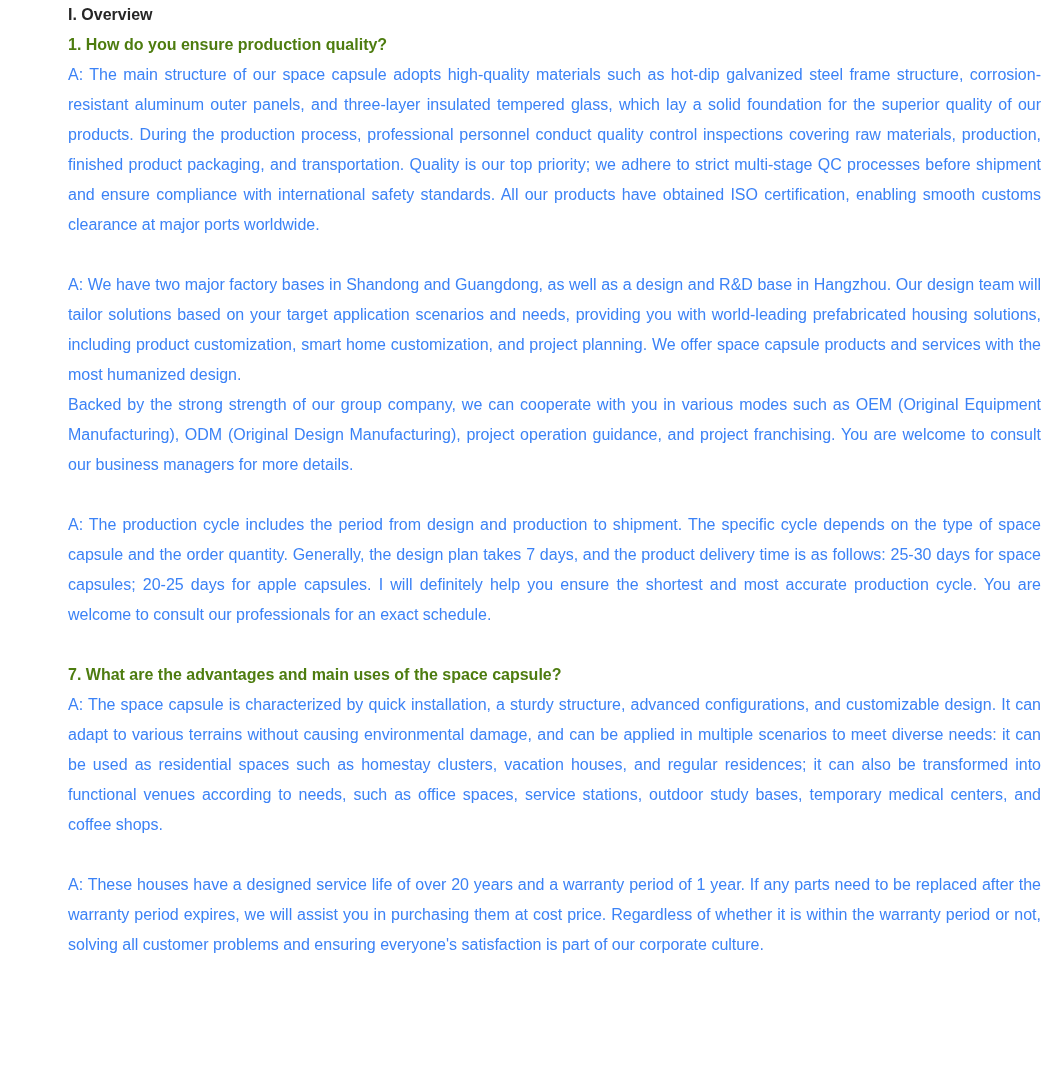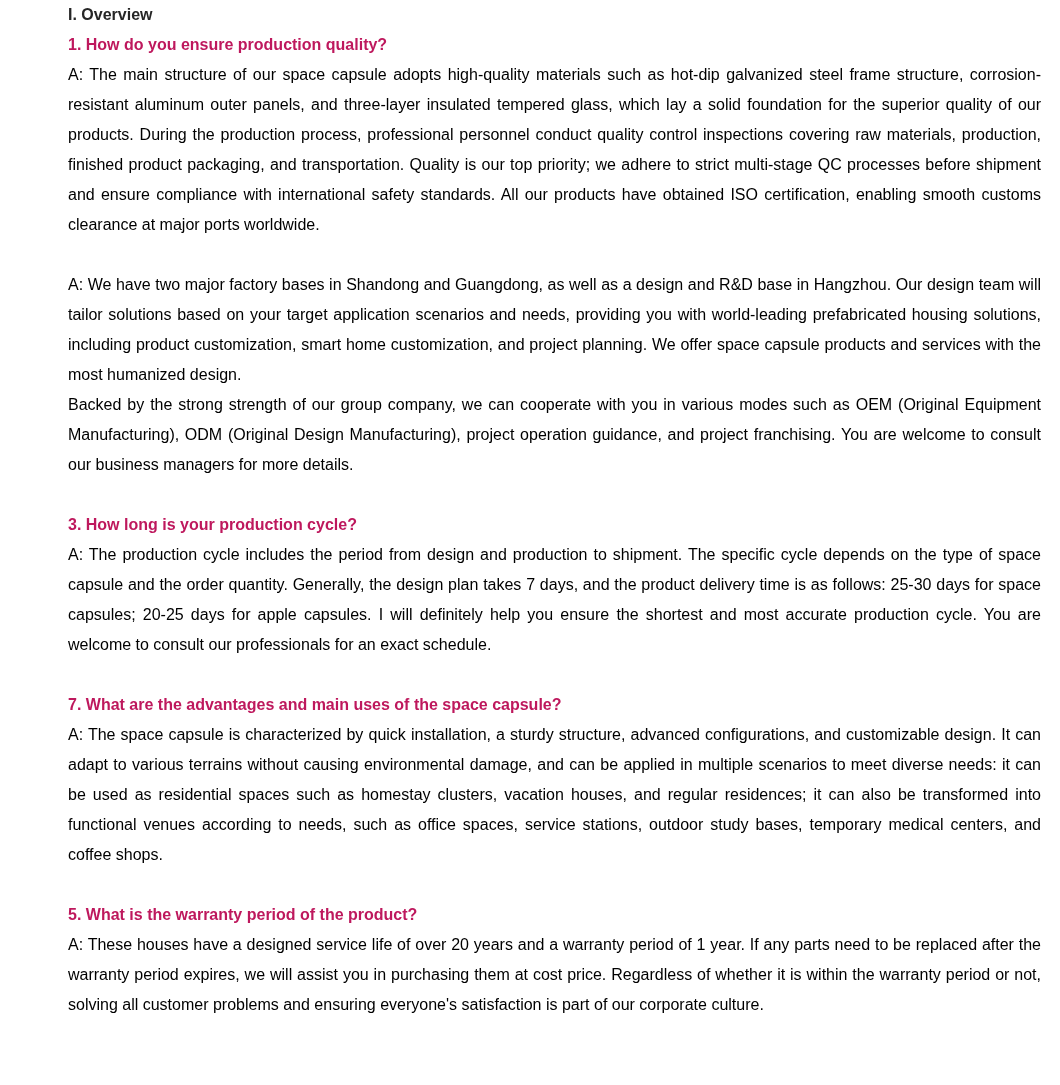--- a/index.html
+++ b/index.html
@@ -27,28 +27,28 @@
   .qa {
     margin: 30px 0 0 0;
   }
   .qa:first-of-type {
     margin-top: 0;
   }
   .question {
     font-size: 16px;
     line-height: 30px;
     font-weight: bold;
-    color: #be185d;
+    color: #4d7c0f;
     margin: 0;
   }
   .answer {
     font-size: 16px;
     line-height: 30px;
     font-weight: normal;
-    color: #000000;
+    color: #3b82f6;
     margin: 0;
     text-align: justify;
     hyphens: auto;
     -webkit-hyphens: auto;
   }
 </style>
 </head>
 <body>
 
 <div class="page">
@@ -59,27 +59,25 @@
     <h2 class="question">1. How do you ensure production quality?</h2>
     <p class="answer">A: The main structure of our space capsule adopts high-quality materials such as hot-dip galvanized steel frame structure, corrosion-resistant aluminum outer panels, and three-layer insulated tempered glass, which lay a solid foundation for the superior quality of our products. During the production process, professional personnel conduct quality control inspections covering raw materials, production, finished product packaging, and transportation. Quality is our top priority; we adhere to strict multi-stage QC processes before shipment and ensure compliance with international safety standards. All our products have obtained ISO certification, enabling smooth customs clearance at major ports worldwide.</p>
   </section>
 
   <section class="qa">
     <p class="answer">A: We have two major factory bases in Shandong and Guangdong, as well as a design and R&amp;D base in Hangzhou. Our design team will tailor solutions based on your target application scenarios and needs, providing you with world-leading prefabricated housing solutions, including product customization, smart home customization, and project planning. We offer space capsule products and services with the most humanized design.</p>
     <p class="answer">Backed by the strong strength of our group company, we can cooperate with you in various modes such as OEM (Original Equipment Manufacturing), ODM (Original Design Manufacturing), project operation guidance, and project franchising. You are welcome to consult our business managers for more details.</p>
   </section>
 
   <section class="qa">
-    <h2 class="question">3. How long is your production cycle?</h2>
     <p class="answer">A: The production cycle includes the period from design and production to shipment. The specific cycle depends on the type of space capsule and the order quantity. Generally, the design plan takes 7 days, and the product delivery time is as follows: 25-30 days for space capsules; 20-25 days for apple capsules. I will definitely help you ensure the shortest and most accurate production cycle. You are welcome to consult our professionals for an exact schedule.</p>
   </section>
 
   <section class="qa">
     <h2 class="question">7. What are the advantages and main uses of the space capsule?</h2>
     <p class="answer">A: The space capsule is characterized by quick installation, a sturdy structure, advanced configurations, and customizable design. It can adapt to various terrains without causing environmental damage, and can be applied in multiple scenarios to meet diverse needs: it can be used as residential spaces such as homestay clusters, vacation houses, and regular residences; it can also be transformed into functional venues according to needs, such as office spaces, service stations, outdoor study bases, temporary medical centers, and coffee shops.</p>
   </section>
 
   <section class="qa">
-    <h2 class="question">5. What is the warranty period of the product?</h2>
     <p class="answer">A: These houses have a designed service life of over 20 years and a warranty period of 1 year. If any parts need to be replaced after the warranty period expires, we will assist you in purchasing them at cost price. Regardless of whether it is within the warranty period or not, solving all customer problems and ensuring everyone's satisfaction is part of our corporate culture.</p>
   </section>
 
 </div>
 
 </body></html>

